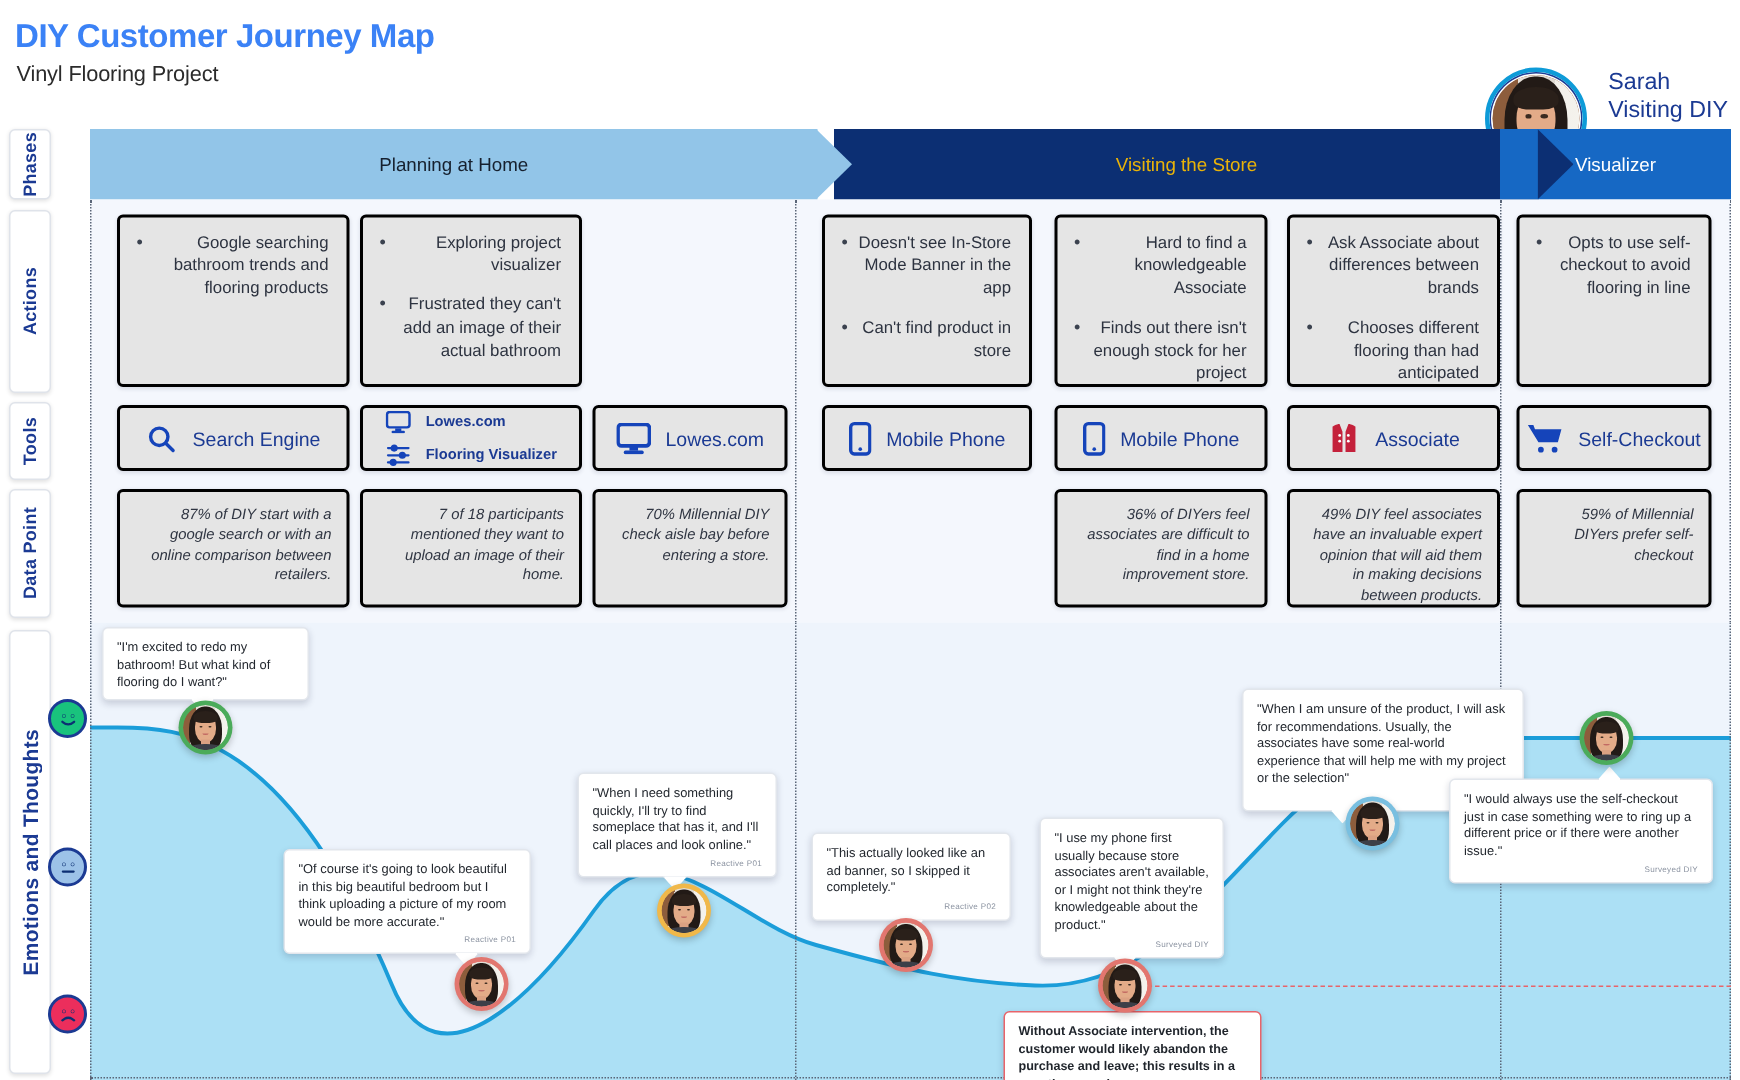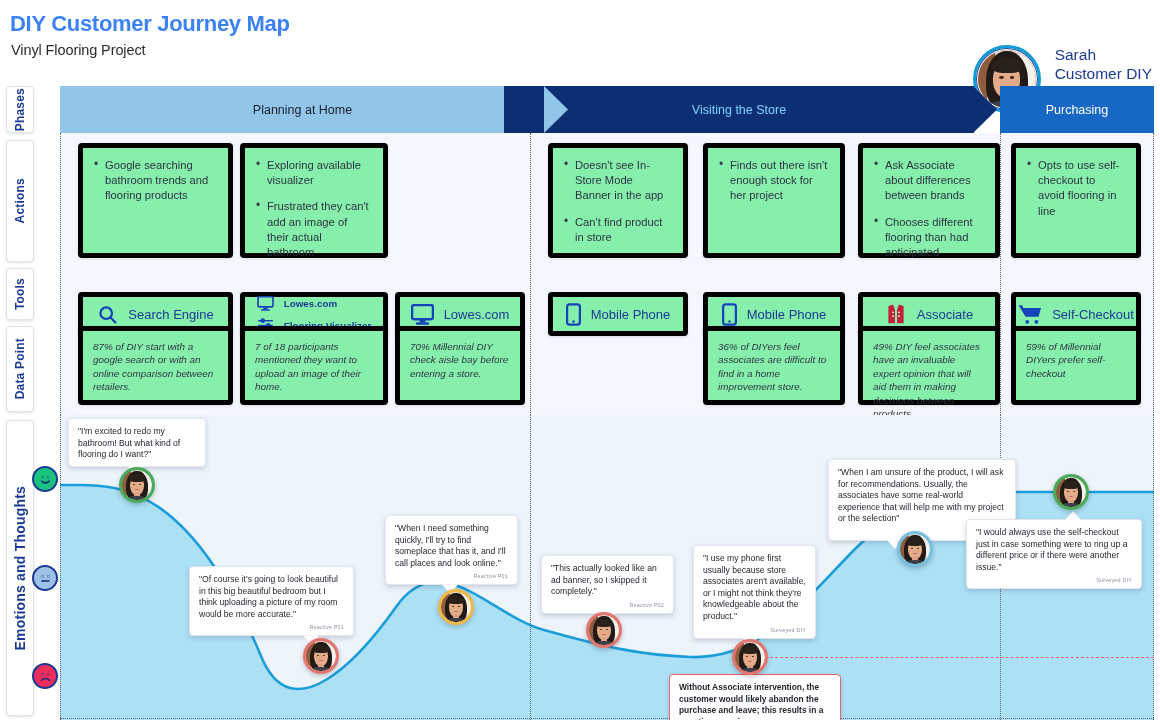--- a/index.html
+++ b/index.html
@@ -59,42 +59,43 @@
 
   
   .phases { position:absolute; left:60px; top:86px; width:1094px; height:35px; }
   .phase {
     position:absolute; top:0; height:47px;
     display:flex; align-items:center; justify-content:center;
     font-size:12.5px;
   }
   .phase .lbl { position:relative; z-index:3; }
   .phase.p1 { left:0; width:485px; background:#92c5e8; color:#16202e; }
-  .phase.p2 { left:444px; width:470px; background:#0c2f73; color:#7dd3fc;justify-content:center; }
+  .phase.p2 { left:496px; width:470px; background:#0c2f73; color:#eab308;justify-content:center; }
   .phase.p3 { left:940px; width:154px; background:#1668c4; color:#fff; }
   .phase .arrow { position:absolute; right:-23px; top:0; width:24px; height:47px; z-index:2; }
   .phase.p1 .arrow { background:#92c5e8; clip-path: polygon(0 0, 100% 50%, 0 100%); z-index:4; }
   .phase.p2 .arrow { background:#0c2f73; clip-path: polygon(0 0, 100% 50%, 0 100%); z-index:4; }
 
   
   .grid { position:absolute; left:60px; top:133px; width:1094px; height:282px; background:#f4f7fd; }
   .vline { position:absolute; top:0; bottom:0; width:0; border-left:1.6px dotted #5a6678; }
 
   .cell {
-    position:absolute; background:#86efac; border:5px solid #000000; border-radius:4px;
+    position:absolute; background:#e5e5e5; border:2px solid #000000; border-radius:4px;
     box-shadow:0 1px 3px rgba(20,30,60,.13);
+    text-align:right;
   }
   .ul { list-style:none; padding:10px 12px 8px 10px; margin:0; }
   .ul li {
     font-size:11.2px; line-height:15.2px; color:#2d3340; margin-bottom:11px;
     padding-left:12px; position:relative;
   }
   .ul li:before { content:"•"; position:absolute; left:1px; top:-1px; font-size:12px; color:#3b424f; }
 
-  .tool-cell { display:flex; align-items:center; justify-content:center;margin-top:22px; }
+  .tool-cell { display:flex; align-items:center; justify-content:center; }
   .tool-one { display:flex; align-items:center; gap:10px; }
   .tool-one .tl { font-size:13px; color:#1b3a93; white-space:nowrap; }
   .tool-stack { display:flex; flex-direction:column; gap:7px; padding:6px 0; }
   .tool-stack .tool-one .tl { font-size:9.8px; font-weight:bold; }
   .ico { display:inline-flex; align-items:center; justify-content:center; color:#1544ba; }
 
   .dp { padding:9px 10px; font-size:9.9px; line-height:13.4px; font-style:italic; color:#2f3542; }
 
   
   .emo { position:absolute; left:60px; top:415px; width:1094px; height:305px; background:#eef4fc; overflow:hidden; }
@@ -146,21 +147,21 @@
           <div class="eye eyeL"></div>
             <div class="eye eyeR"></div>
             <div class="mouth"></div>
           <div class="neck"></div>
             <div class="top"></div>
           </div>
       </div>
     </div>
     <div class="persona-lines">
       <div>Sarah</div>
-      <div>Customer DIY</div>
+      <div>Visiting DIY</div>
       <div>Female, 22</div>
     </div>
   </div>
 
   <div class="rowtab" style="top:86px;height:47px;">
       <span>Phases</span>
     </div>
   <div class="rowtab" style="top:140px;height:122px;">
       <span>Actions</span>
     </div>
@@ -177,49 +178,50 @@
   <div class="phases">
     <div class="phase p1">
       <span class="lbl">Planning at Home</span>
         <i class="arrow"></i>
       </div>
     <div class="phase p2">
       <span class="lbl">Visiting the Store</span>
         <i class="arrow"></i>
       </div>
     <div class="phase p3">
-      <span class="lbl">Purchasing</span>
+      <span class="lbl">Visualizer</span>
       </div>
   </div>
 
   <div class="grid">
     <div class="vline" style="left:0px;"></div>
     <div class="vline" style="left:470px;"></div>
     <div class="vline" style="left:940px;"></div>
     <div class="vline" style="left:1093px;"></div>
 
     <div class="cell" style="left:18px;top:10px;width:155px;height:115px;">
       <ul class="ul">
           <li>Google searching bathroom trends and flooring products</li>
         </ul>
       </div>
     <div class="cell" style="left:180px;top:10px;width:148px;height:115px;">
       <ul class="ul">
-          <li>Exploring available visualizer</li>
+          <li>Exploring project visualizer</li>
           <li>Frustrated they can't add an image of their actual bathroom</li>
         </ul>
       </div>
     <div class="cell" style="left:488px;top:10px;width:140px;height:115px;">
       <ul class="ul">
           <li>Doesn't see In-Store Mode Banner in the app</li>
           <li>Can't find product in store</li>
         </ul>
       </div>
     <div class="cell" style="left:643px;top:10px;width:142px;height:115px;">
       <ul class="ul">
+          <li>Hard to find a knowledgeable Associate</li>
           <li>Finds out there isn't enough stock for her project</li>
         </ul>
       </div>
     <div class="cell" style="left:798px;top:10px;width:142px;height:115px;">
       <ul class="ul">
           <li>Ask Associate about differences between brands</li>
           <li>Chooses different flooring than had anticipated</li>
         </ul>
       </div>
     <div class="cell" style="left:951px;top:10px;width:130px;height:115px;">

